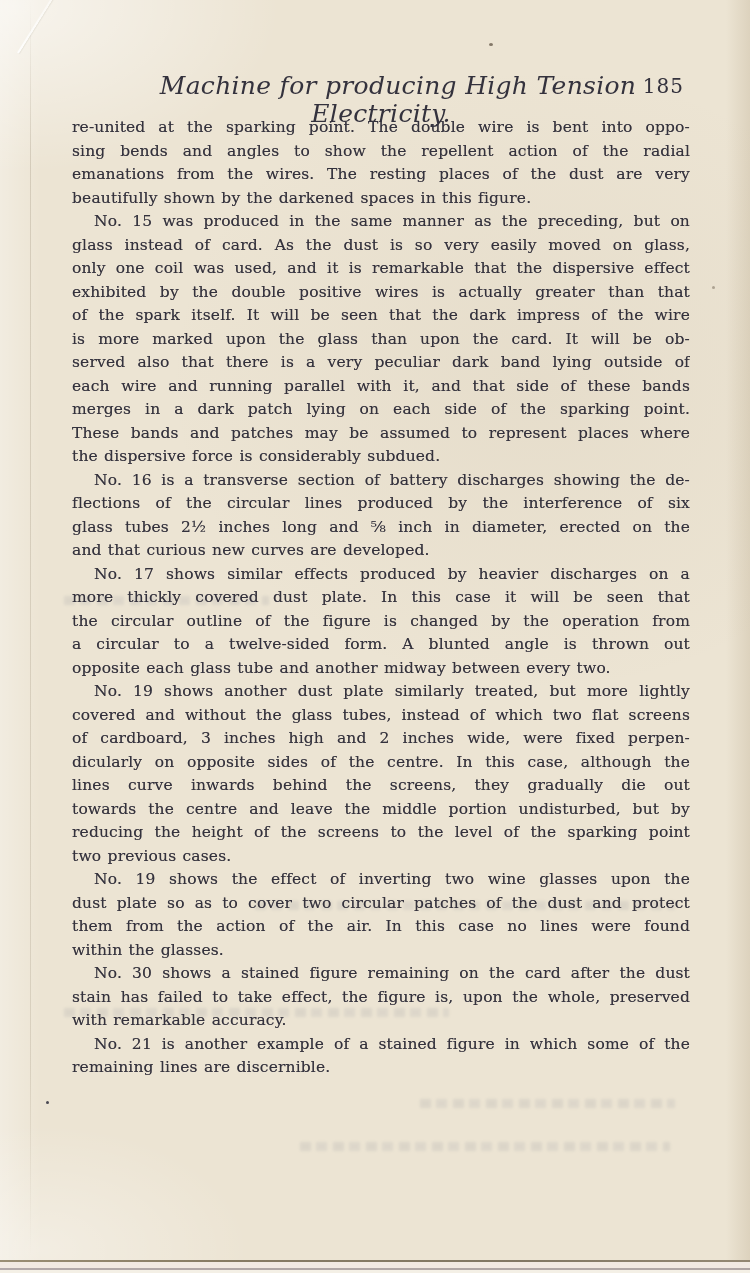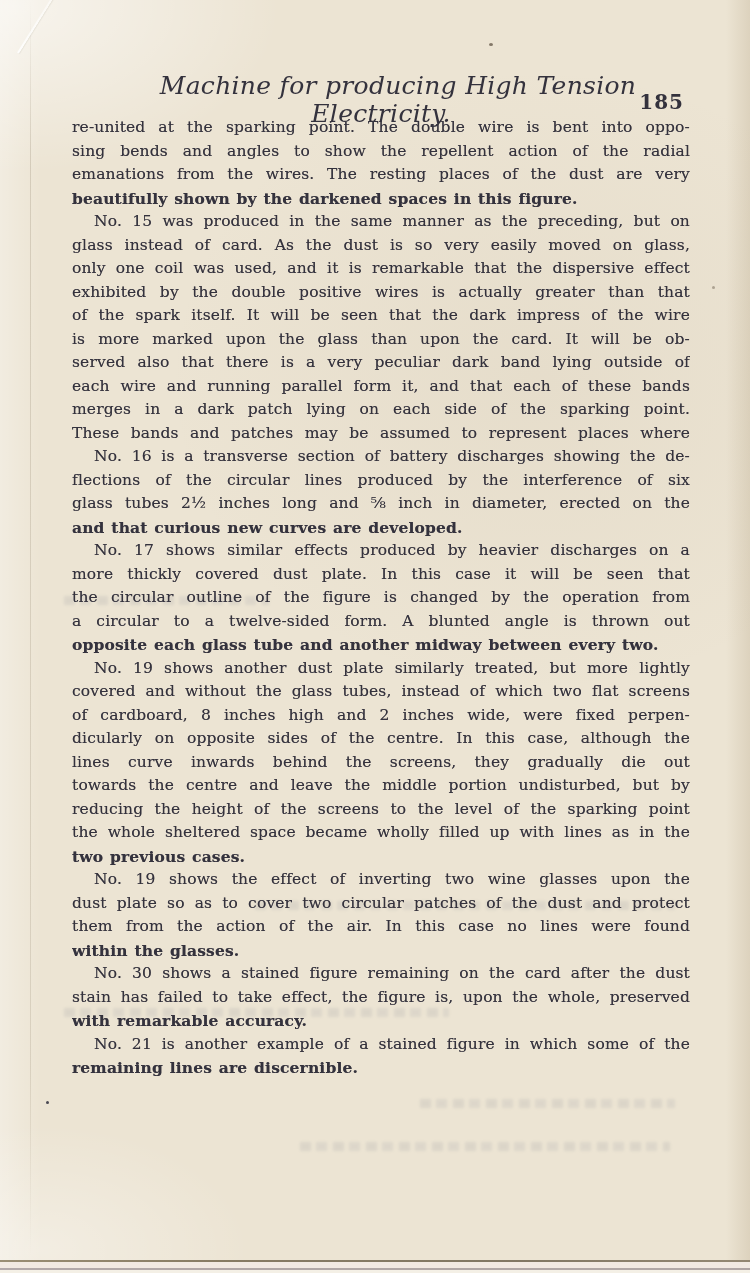--- a/index.html
+++ b/index.html
@@ -41,35 +41,35 @@
   }
   .header {
     position:absolute; left:72px; top:72px; width:618px; height:30px;
   }
   .running-title {
     display:block; text-align:center; text-indent:34px;
     font-style: italic; font-size:25px; line-height:28px;
     letter-spacing: 0.3px;
   }
   .page-number {
-    position:absolute; right:6px; top:16px;
-    font-size:20px; line-height:28px; letter-spacing:1px;font-weight:bold;
+    position:absolute; right:6px; top:0;
+    font-size:20px; line-height:28px; letter-spacing:1px;
   }
   .body-text {
     position:absolute; left:72px; top:116px; width:618px;
     font-size:15.5px; line-height:23.5px;
     letter-spacing:0.15px; word-spacing:1.2px;
     text-shadow: 0 0 0.4px rgba(52,50,61,0.55);
   }
   .line {
     height:23.5px; overflow:hidden;
     text-align: justify; text-align-last: justify;
     white-space: normal;
   }
-  .line.last { text-align-last: left; font-weight: bold; }
+  .line.last { text-align-last: left; }
   .line.indent { text-indent: 22px; }
   .smudge {
     position:absolute; height:9px; opacity:0.11; filter: blur(1.7px);
     background: repeating-linear-gradient(90deg,
       #5c6278 0px, #5c6278 11px, transparent 11px, transparent 16px,
       #6a7186 16px, #6a7186 27px, transparent 27px, transparent 33px);
   }
   .speck { position:absolute; border-radius:50%; background:#837868; }
   .bottom-edge { position:absolute; left:0; bottom:0; width:750px; height:13px; }
   .bottom-edge .dark-line  { position:absolute; left:0; top:0;  width:750px; height:2px; background: linear-gradient(90deg, #8a7c60, var(--edge-dark) 30%, #6f6450 70%, #857863); opacity:.85; }
@@ -106,40 +106,40 @@
       <div class="line">sing bends and angles to show the repellent action of the radial</div>
       <div class="line">emanations from the wires.  The resting places of the dust are very</div>
       <div class="line last">beautifully shown by the darkened spaces in this figure.</div>
       <div class="line indent">No. 15 was produced in the same manner as the preceding, but on</div>
       <div class="line">glass instead of card.  As the dust is so very easily moved on glass,</div>
       <div class="line">only one coil was used, and it is remarkable that the dispersive effect</div>
       <div class="line">exhibited by the double positive wires is actually greater than that</div>
       <div class="line">of the spark itself.  It will be seen that the dark impress of the wire</div>
       <div class="line">is more marked upon the glass than upon the card.  It will be ob-</div>
       <div class="line">served also that there is a very peculiar dark band lying outside of</div>
-      <div class="line">each wire and running parallel form it, and that each of these bands</div>
+      <div class="line">each wire and running parallel with it, and that side of these bands</div>
       <div class="line">merges in a dark patch lying on each side of the sparking point.</div>
       <div class="line">These bands and patches may be assumed to represent places where</div>
+      <div class="line last">the dispersive force is considerably subdued.</div>
       <div class="line indent">No. 16 is a transverse section of battery discharges showing the de-</div>
       <div class="line">flections of the circular lines produced by the interference of six</div>
       <div class="line">glass tubes 2½ inches long and ⅝ inch in diameter, erected on the</div>
       <div class="line last">and that curious new curves are developed.</div>
       <div class="line indent">No. 17 shows similar effects produced by heavier discharges on a</div>
       <div class="line">more thickly covered dust plate.  In this case it will be seen that</div>
       <div class="line">the circular outline of the figure is changed by the operation from</div>
       <div class="line">a circular to a twelve-sided form.  A blunted angle is thrown out</div>
       <div class="line last">opposite each glass tube and another midway between every two.</div>
       <div class="line indent">No. 19 shows another dust plate similarly treated, but more lightly</div>
       <div class="line">covered and without the glass tubes, instead of which two flat screens</div>
-      <div class="line">of cardboard, 8 inches high and 2 inches wide, were fixed perpen-</div>
+      <div class="line">of cardboard, 3 inches high and 2 inches wide, were fixed perpen-</div>
       <div class="line">dicularly on opposite sides of the centre.  In this case, although the</div>
       <div class="line">lines curve inwards behind the screens, they gradually die out</div>
       <div class="line">towards the centre and leave the middle portion undisturbed, but by</div>
       <div class="line">reducing the height of the screens to the level of the sparking point</div>
-      <div class="line">the whole sheltered space became wholly filled up with lines as in the</div>
       <div class="line last">two previous cases.</div>
       <div class="line indent">No. 19 shows the effect of inverting two wine glasses upon the</div>
       <div class="line">dust plate so as to cover two circular patches of the dust and protect</div>
       <div class="line">them from the action of the air.  In this case no lines were found</div>
       <div class="line last">within the glasses.</div>
       <div class="line indent">No. 30 shows a stained figure remaining on the card after the dust</div>
       <div class="line">stain has failed to take effect, the figure is, upon the whole, preserved</div>
       <div class="line last">with remarkable accuracy.</div>
       <div class="line indent">No. 21 is another example of a stained figure in which some of the</div>
       <div class="line last">remaining lines are discernible.</div>

